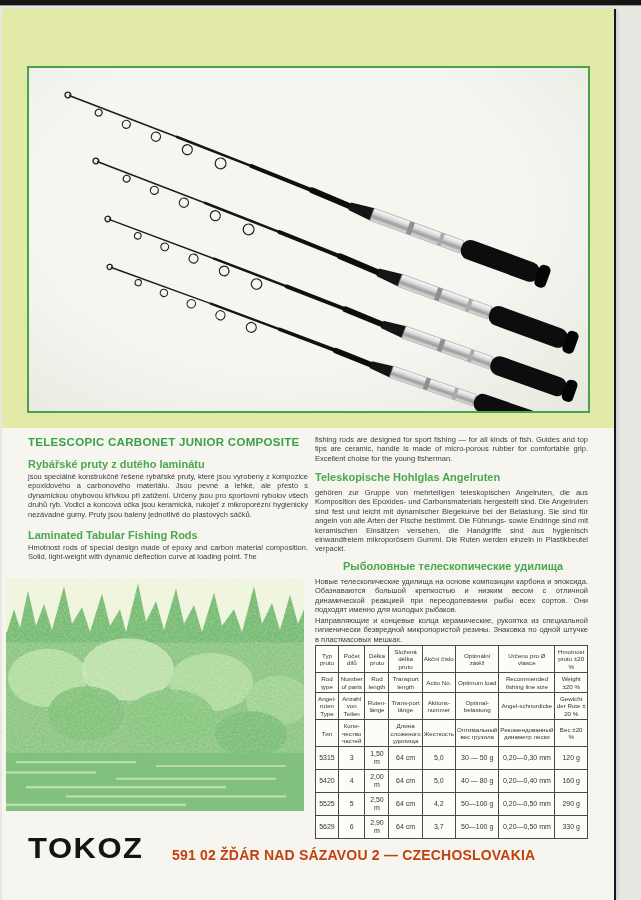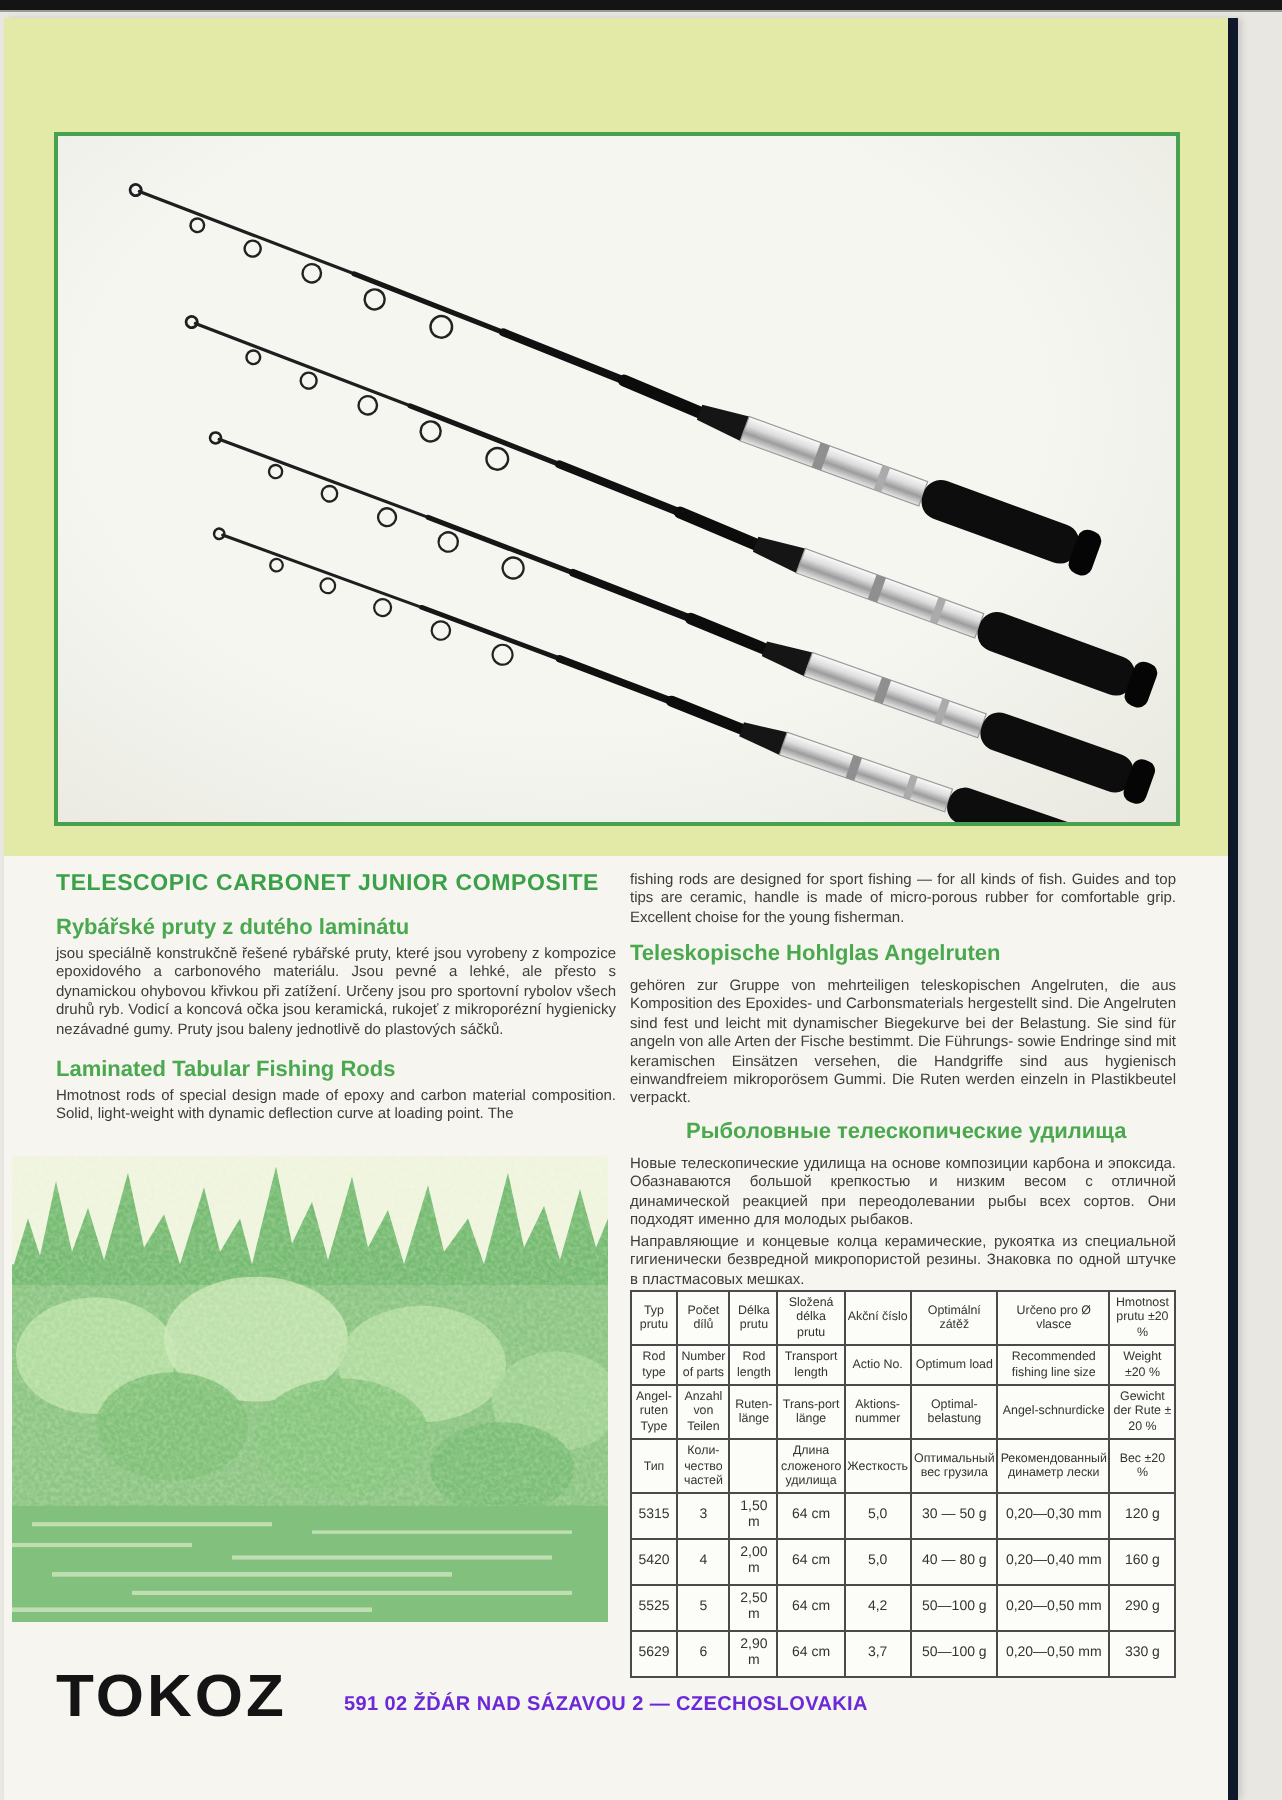--- a/index.html
+++ b/index.html
@@ -7,21 +7,21 @@
     width:641px; height:900px; position:relative; overflow:hidden;
     background:#e8e7e2;
     font-family:"Liberation Sans", sans-serif;
   }
   .top-strip { position:absolute; left:0; top:0; width:641px; height:5px; background:#141414; }
   .top-strip:after { content:""; position:absolute; left:0; top:5px; width:641px; height:1px; background:#9a9a98; }
 
   .page {
     position:absolute; left:2px; top:9px; width:612px; height:891px;
     background:#f6f5ef;
-    border-right:5px solid #0f172a;
+    border-right:2px solid #0f172a;
     box-shadow:2px 0 3px rgba(0,0,0,0.12);
   }
   .green-band { position:absolute; left:0; top:0; width:100%; height:419px; background:#e3eaa8; }
 
   
   .photo {
     position:absolute; left:25px; top:57px; width:559px; height:343px;
     border:2px solid #48a14e;
     background:radial-gradient(ellipse at 45% 40%, #f6f6f1 55%, #e8e8e0 100%);
   }
@@ -61,22 +61,22 @@
     color:#333; padding:2px 1px; font-size:6.2px; line-height:7.4px;
   }
   table.spec tr.data td { font-size:7px; line-height:8px; padding:3px 1px; }
 
   
   .logo {
     position:absolute; left:26px; top:822px; font-size:31px; font-weight:bold;
     letter-spacing:1.5px; color:#141414; transform:scaleY(0.96); transform-origin:left top;
   }
   .address {
-    position:absolute; left:170px; top:838px; font-size:10px; font-weight:bold;
-    color:#6d28d9; white-space:nowrap; letter-spacing:0.2px;
+    position:absolute; left:170px; top:838px; font-size:14px; font-weight:bold;
+    color:#c2410c; white-space:nowrap; letter-spacing:0.2px;
   }
 </style>
 </head>
 <body>
 
 <div class="top-strip"></div>
 
 <div class="page">
   <div class="green-band"></div>
 

